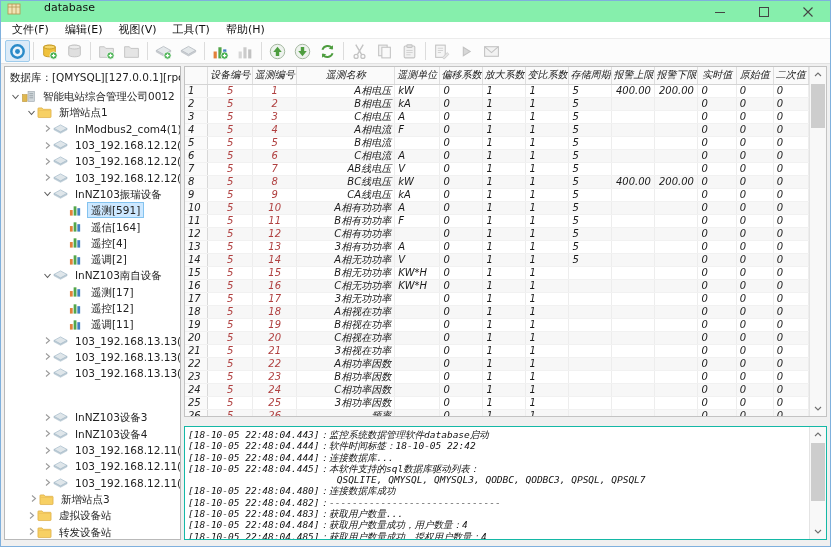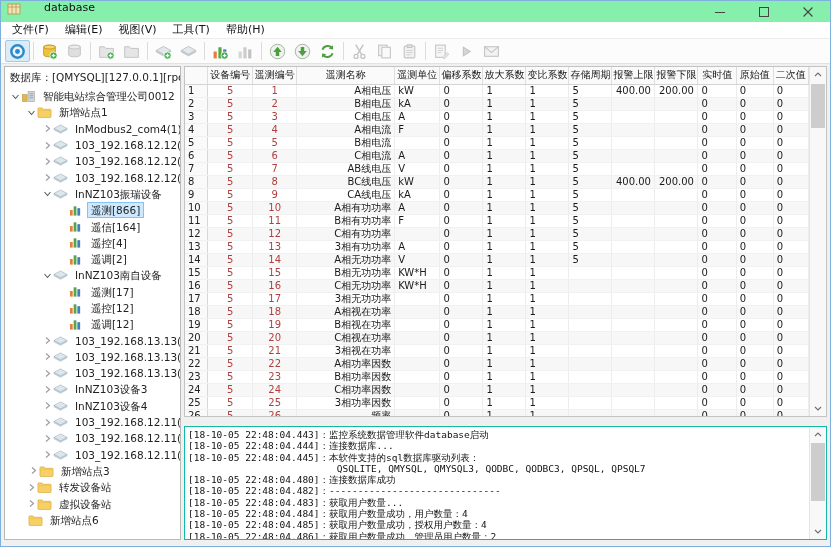--- a/index.html
+++ b/index.html
@@ -27,21 +27,21 @@
   
   .content{display:flex;height:482px;padding:2px 3px 6px 3px;}
   .left-panel{width:177px;background:#fff;border:1px solid #b9b9b9;overflow:hidden;margin-right:3px;}
   .db-label{padding:4px 4px 3px 5px;font-size:10.5px;white-space:nowrap;}
   .tree{font-size:10.5px;text-align:right;}
   .tree-row{height:16.3px;display:flex;align-items:center;white-space:nowrap;}
   .expander{width:11px;display:inline-flex;justify-content:center;flex:none;}
   .tree-icon{width:15px;height:14px;margin-right:3px;display:inline-flex;align-items:center;flex:none;}
   .tree-label{padding:0 3px;line-height:14px;border:1px solid transparent;}
   .tree-row.selected .tree-label{background:#cde8ff;border-color:#84c3ef;}
-  .right-panel{flex:1;display:flex;flex-direction:column;min-width:0;}
+  .right-panel{flex:1;display:flex;flex-direction:column;min-width:0;font-style:italic;}
   
   .table-panel{height:351px;background:#fff;border:1px solid #c3c3c3;display:flex;overflow:hidden;}
   .table-viewport{flex:1;overflow:hidden;}
   table{border-collapse:collapse;table-layout:fixed;font-size:10px;color:#1a1a1a;}
   th{height:17px;font-weight:normal;background:#fafafa;border-right:1px solid #dedede;
      border-bottom:1px solid #d4d4d4;text-align:center;overflow:hidden;white-space:nowrap;padding:0 1px;}
   td{height:12.5px;line-height:12px;border-right:1px solid #ededed;border-bottom:1px solid #f1f1f1;
      padding:0 3px;white-space:nowrap;overflow:hidden;}
   tr.even td{background:#f7f7f7;}
   td.gutter{background:#fafafa;border-right:1px solid #d8d8d8;color:#222;text-align:left;}
@@ -337,21 +337,21 @@
           </div>
           <div class="tree-row selected" style="padding-left: 53px;">
             <span class="expander"></span>
             <span class="tree-icon">
               <svg width="13" height="13" viewBox="0 0 14 14">
                 <rect x="1" y="6.5" width="3" height="6" fill="#e2803a"></rect>
                 <rect x="5" y="2.5" width="3" height="10" fill="#53a64a"></rect>
                 <rect x="9" y="4.5" width="3" height="8" fill="#3f7fc1"></rect>
               </svg>
             </span>
-            <span class="tree-label">遥测[866]</span>
+            <span class="tree-label">遥测[591]</span>
           </div>
           <div class="tree-row" style="padding-left: 53px;">
             <span class="expander"></span>
             <span class="tree-icon">
               <svg width="13" height="13" viewBox="0 0 14 14">
                 <rect x="1" y="6.5" width="3" height="6" fill="#e2803a"></rect>
                 <rect x="5" y="2.5" width="3" height="10" fill="#53a64a"></rect>
                 <rect x="9" y="4.5" width="3" height="8" fill="#3f7fc1"></rect>
               </svg>
             </span>
@@ -417,21 +417,21 @@
           </div>
           <div class="tree-row" style="padding-left: 53px;">
             <span class="expander"></span>
             <span class="tree-icon">
               <svg width="13" height="13" viewBox="0 0 14 14">
                 <rect x="1" y="6.5" width="3" height="6" fill="#e2803a"></rect>
                 <rect x="5" y="2.5" width="3" height="10" fill="#53a64a"></rect>
                 <rect x="9" y="4.5" width="3" height="8" fill="#3f7fc1"></rect>
               </svg>
             </span>
-            <span class="tree-label">遥调[12]</span>
+            <span class="tree-label">遥调[11]</span>
           </div>
           <div class="tree-row" style="padding-left: 37px;">
             <span class="expander">
               <svg width="9" height="9" viewBox="0 0 9 9">
                 <path d="M3 1.5 L6.5 4.5 L3 7.5" fill="none" stroke="#9b9b9b" stroke-width="1.1"></path>
               </svg>
             </span>
             <span class="tree-icon">
               <svg width="15" height="14" viewBox="0 0 16 14">
                 <path d="M8 2.6 L15 6.4 L8 10.2 L1 6.4 Z" fill="#dfe6ea" stroke="#9fb6c6" stroke-width="0.7"></path>
@@ -461,21 +461,21 @@
               </svg>
             </span>
             <span class="tree-icon">
               <svg width="15" height="14" viewBox="0 0 16 14">
                 <path d="M8 2.6 L15 6.4 L8 10.2 L1 6.4 Z" fill="#dfe6ea" stroke="#9fb6c6" stroke-width="0.7"></path>
                 <path d="M1 6.4 L8 10.2 L15 6.4 L15 7.8 L8 11.6 L1 7.8 Z" fill="#c3cfd8" stroke="#9fb6c6" stroke-width="0.5"></path>
               </svg>
             </span>
             <span class="tree-label">103_192.168.13.13(3)</span>
           </div>
-          <div class="tree-row" style="padding-left: 37px;">
+          <div class="tree-row" style="padding-left: 37px; margin-top: 28px;">
             <span class="expander">
               <svg width="9" height="9" viewBox="0 0 9 9">
                 <path d="M3 1.5 L6.5 4.5 L3 7.5" fill="none" stroke="#9b9b9b" stroke-width="1.1"></path>
               </svg>
             </span>
             <span class="tree-icon">
               <svg width="15" height="14" viewBox="0 0 16 14">
                 <path d="M8 2.6 L15 6.4 L8 10.2 L1 6.4 Z" fill="#dfe6ea" stroke="#9fb6c6" stroke-width="0.7"></path>
                 <path d="M1 6.4 L8 10.2 L15 6.4 L15 7.8 L8 11.6 L1 7.8 Z" fill="#c3cfd8" stroke="#9fb6c6" stroke-width="0.5"></path>
               </svg>
@@ -557,35 +557,35 @@
               <svg width="9" height="9" viewBox="0 0 9 9">
                 <path d="M3 1.5 L6.5 4.5 L3 7.5" fill="none" stroke="#9b9b9b" stroke-width="1.1"></path>
               </svg>
             </span>
             <span class="tree-icon">
               <svg width="15" height="14" viewBox="0 0 16 14">
                 <path d="M1 3.4 c0-.5.3-.8.8-.8 h3.6 l1.2 1.5 h7.6 c.5 0 .8.3.8.8 v7.2 c0 .5-.3.8-.8.8 H1.8 c-.5 0-.8-.3-.8-.8 Z" fill="#f7d064" stroke="#d9a83c" stroke-width="0.7"></path>
                 <path d="M1 5.4 h14" stroke="#eec258" stroke-width="0.8"></path>
               </svg>
             </span>
-            <span class="tree-label">转发设备站</span>
+            <span class="tree-label">虚拟设备站</span>
           </div>
           <div class="tree-row" style="padding-left: 21px;">
             <span class="expander">
               <svg width="9" height="9" viewBox="0 0 9 9">
                 <path d="M3 1.5 L6.5 4.5 L3 7.5" fill="none" stroke="#9b9b9b" stroke-width="1.1"></path>
               </svg>
             </span>
             <span class="tree-icon">
               <svg width="15" height="14" viewBox="0 0 16 14">
                 <path d="M1 3.4 c0-.5.3-.8.8-.8 h3.6 l1.2 1.5 h7.6 c.5 0 .8.3.8.8 v7.2 c0 .5-.3.8-.8.8 H1.8 c-.5 0-.8-.3-.8-.8 Z" fill="#f7d064" stroke="#d9a83c" stroke-width="0.7"></path>
                 <path d="M1 5.4 h14" stroke="#eec258" stroke-width="0.8"></path>
               </svg>
             </span>
-            <span class="tree-label">虚拟设备站</span>
+            <span class="tree-label">转发设备站</span>
           </div>
           <div class="tree-row" style="padding-left: 12px;">
             <span class="expander"></span>
             <span class="tree-icon">
               <svg width="15" height="14" viewBox="0 0 16 14">
                 <path d="M1 3.4 c0-.5.3-.8.8-.8 h3.6 l1.2 1.5 h7.6 c.5 0 .8.3.8.8 v7.2 c0 .5-.3.8-.8.8 H1.8 c-.5 0-.8-.3-.8-.8 Z" fill="#f7d064" stroke="#d9a83c" stroke-width="0.7"></path>
                 <path d="M1 5.4 h14" stroke="#eec258" stroke-width="0.8"></path>
               </svg>
             </span>
             <span class="tree-label">新增站点6</span>
@@ -1063,20 +1063,21 @@
               <svg width="8" height="5" viewBox="0 0 8 5">
                 <path d="M1 1 L4 4 L7 1" fill="none" stroke="#6f6f6f" stroke-width="1.1"></path>
               </svg>
             </div>
         </div>
       </div>
 
       <div class="log-panel">
         <div class="log-viewport">
             <div class="log-line">[18-10-05 22:48:04.443]：监控系统数据管理软件database启动</div>
+            <div class="log-line">[18-10-05 22:48:04.444]：软件时间标签：18-10-05 22:42</div>
             <div class="log-line">[18-10-05 22:48:04.444]：连接数据库...</div>
             <div class="log-line">[18-10-05 22:48:04.445]：本软件支持的sql数据库驱动列表：</div>
             <div class="log-line">                          QSQLITE, QMYSQL, QMYSQL3, QODBC, QODBC3, QPSQL, QPSQL7</div>
             <div class="log-line">[18-10-05 22:48:04.480]：连接数据库成功</div>
             <div class="log-line">[18-10-05 22:48:04.482]：------------------------------</div>
             <div class="log-line">[18-10-05 22:48:04.483]：获取用户数量...</div>
             <div class="log-line">[18-10-05 22:48:04.484]：获取用户数量成功，用户数量：4</div>
             <div class="log-line">[18-10-05 22:48:04.485]：获取用户数量成功，授权用户数量：4</div>
             <div class="log-line">[18-10-05 22:48:04.486]：获取用户数量成功，管理员用户数量：2</div>
           </div>

